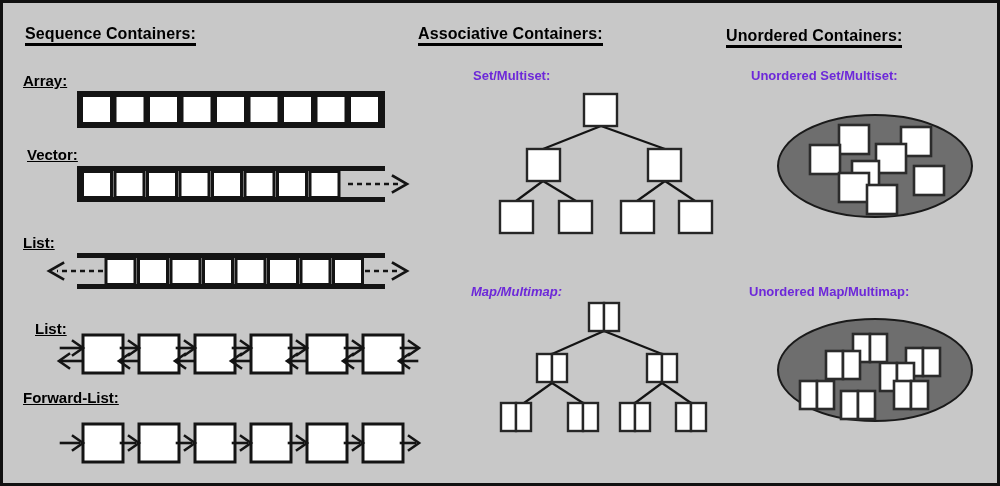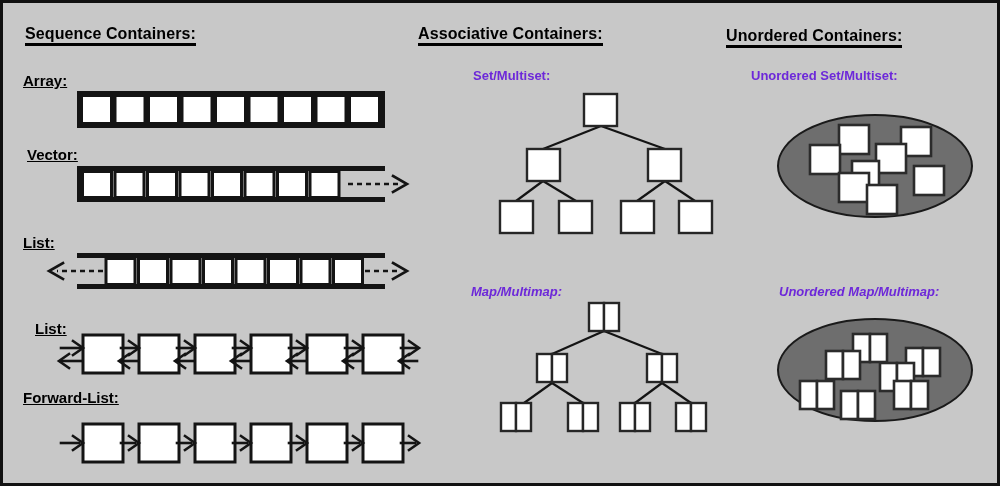--- a/index.html
+++ b/index.html
@@ -115,21 +115,21 @@
   <div class="row-label" style="left:32px; top:318px;">List:</div>
 
   <div class="row-label" style="left:20px; top:387px;">Forward-List:</div>
 
   <div class="sub-label" style="left:470px; top:65px;">Set/Multiset:</div>
 
   <div class="sub-label" style="left:468px; top:281px;font-style:italic;">Map/Multimap:</div>
 
   <div class="sub-label" style="left:748px; top:65px;">Unordered Set/Multiset:</div>
 
-  <div class="sub-label" style="left:776px; top:281px;font-style:italic;">Unordered Map/Multimap:</div>
+  <div class="sub-label" style="left:746px; top:281px;">Unordered Map/Multimap:</div>
 
   <svg class="svg-layer" viewBox="0 0 1000 486" xmlns="http://www.w3.org/2000/svg">
 
     <g>
 
       <rect x="74" y="88" width="308" height="37" fill="#141414"></rect>
 
       <rect class="cell" x="78.5" y="92.5" width="30" height="28"></rect>
       <rect class="cell" x="112" y="92.5" width="30" height="28"></rect>
       <rect class="cell" x="145.5" y="92.5" width="30" height="28"></rect>

